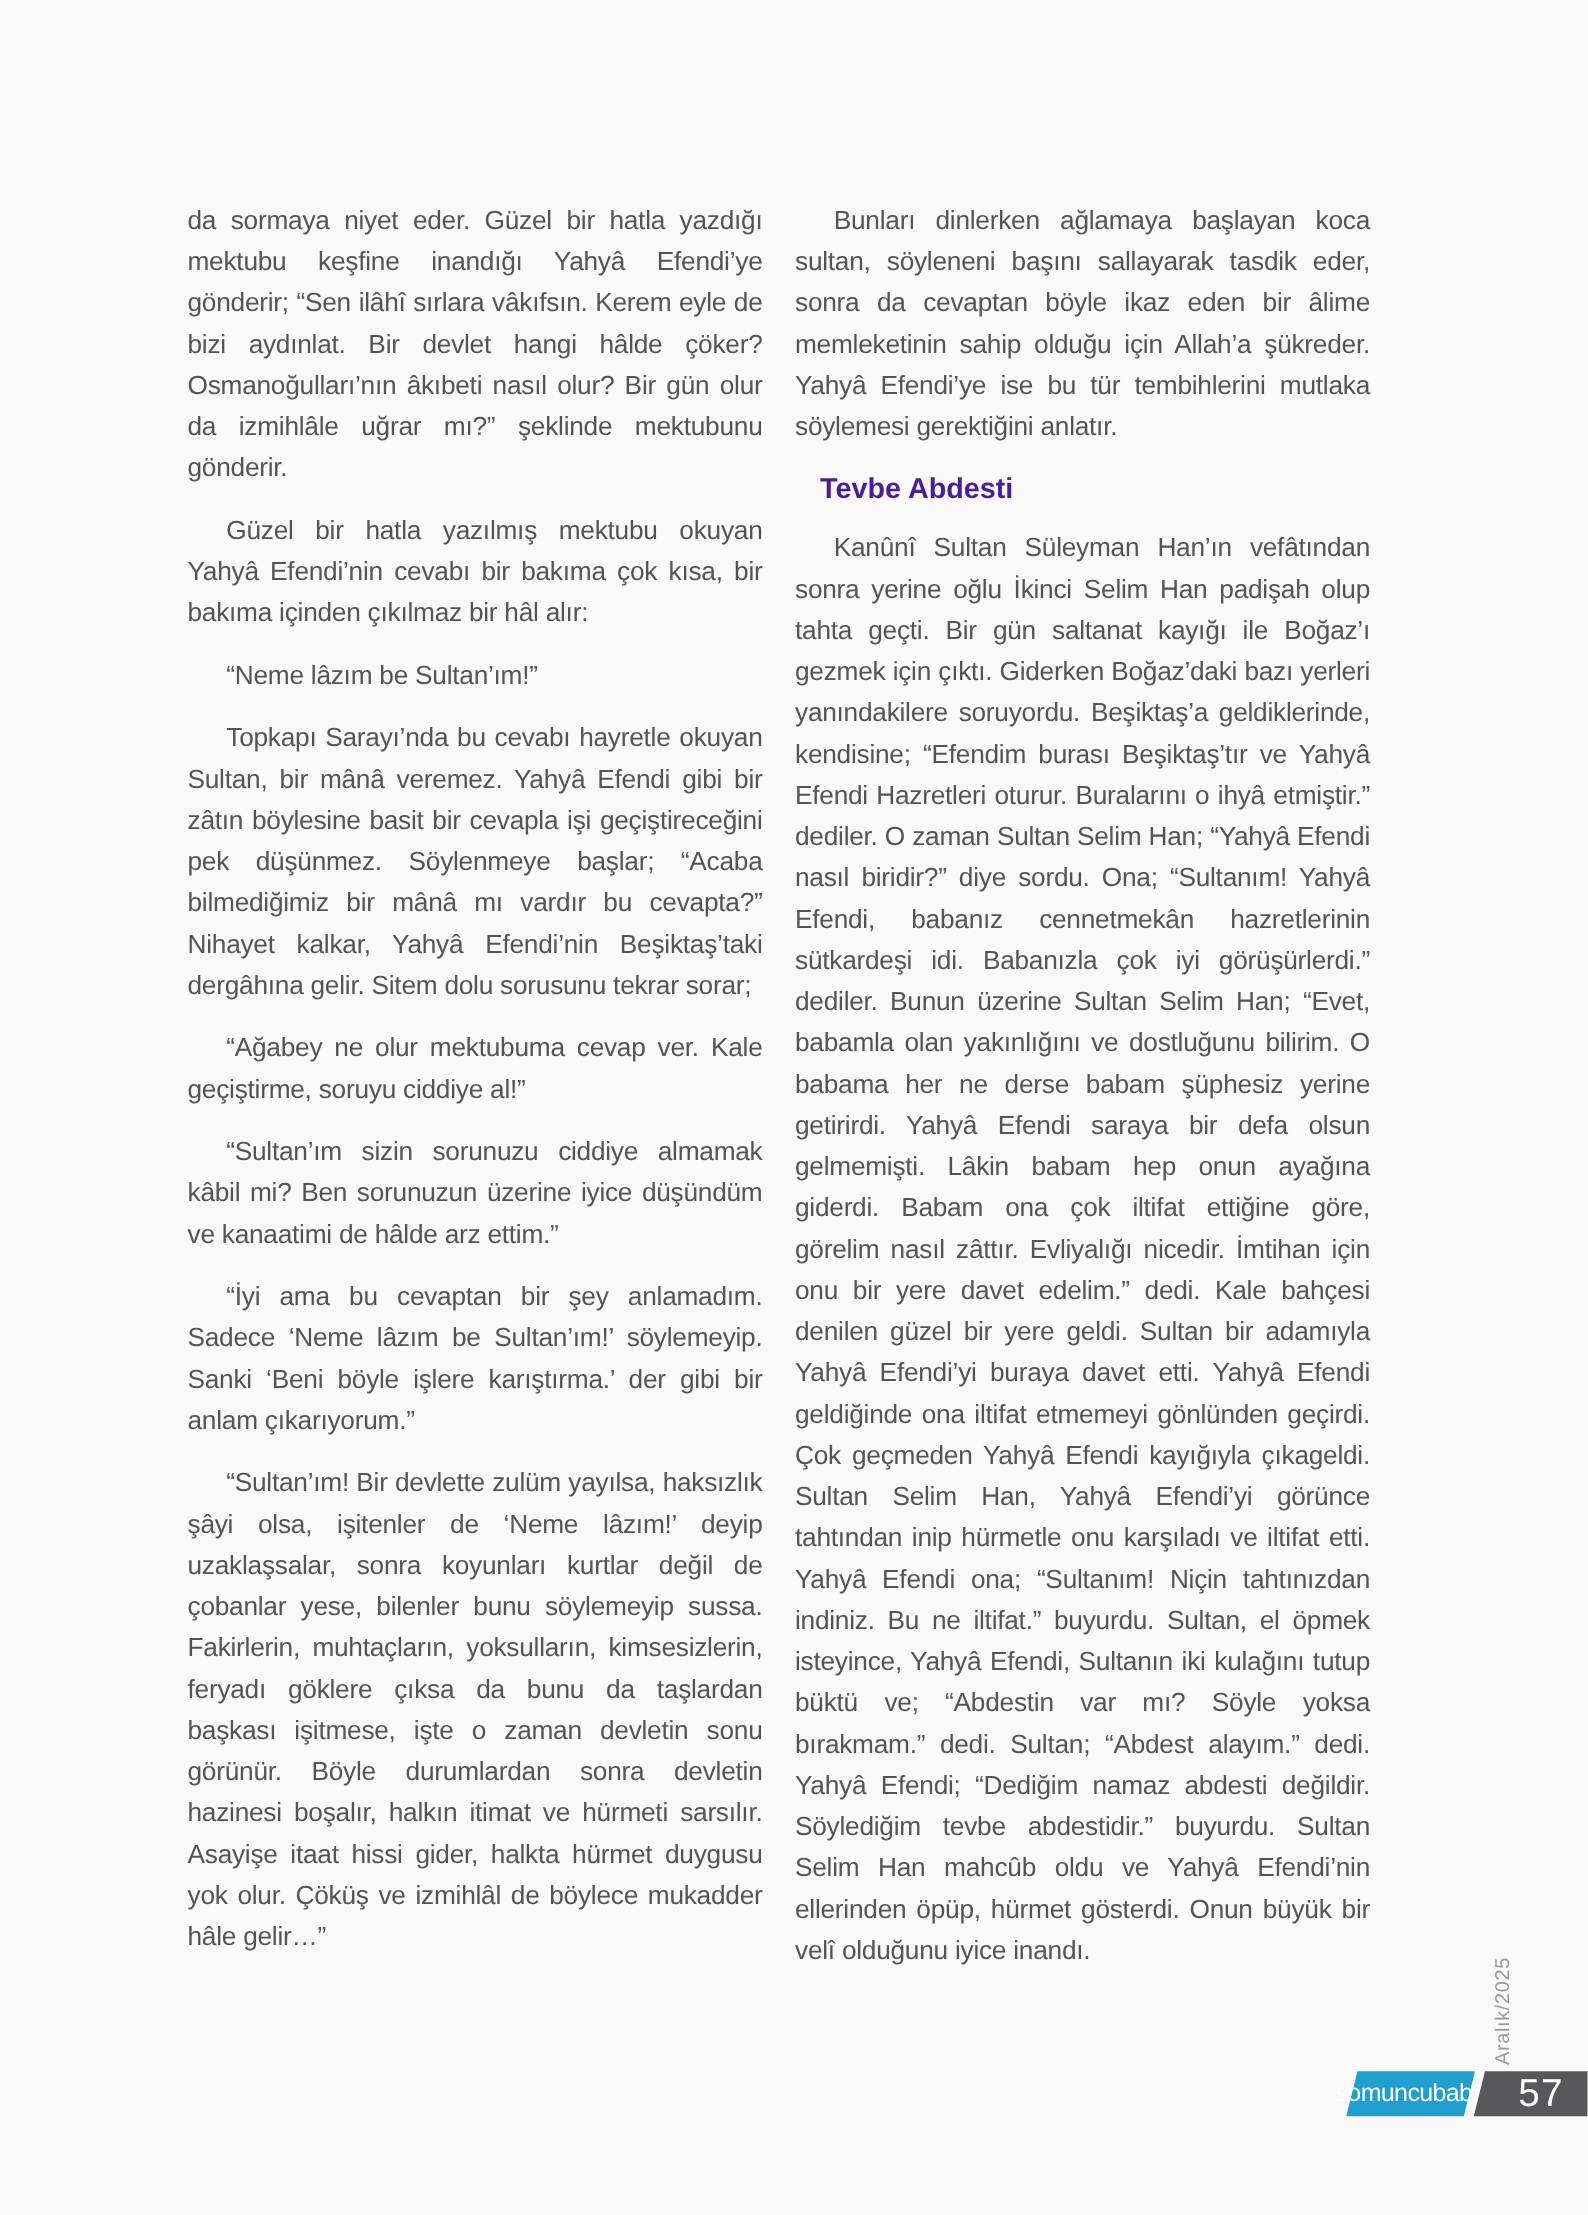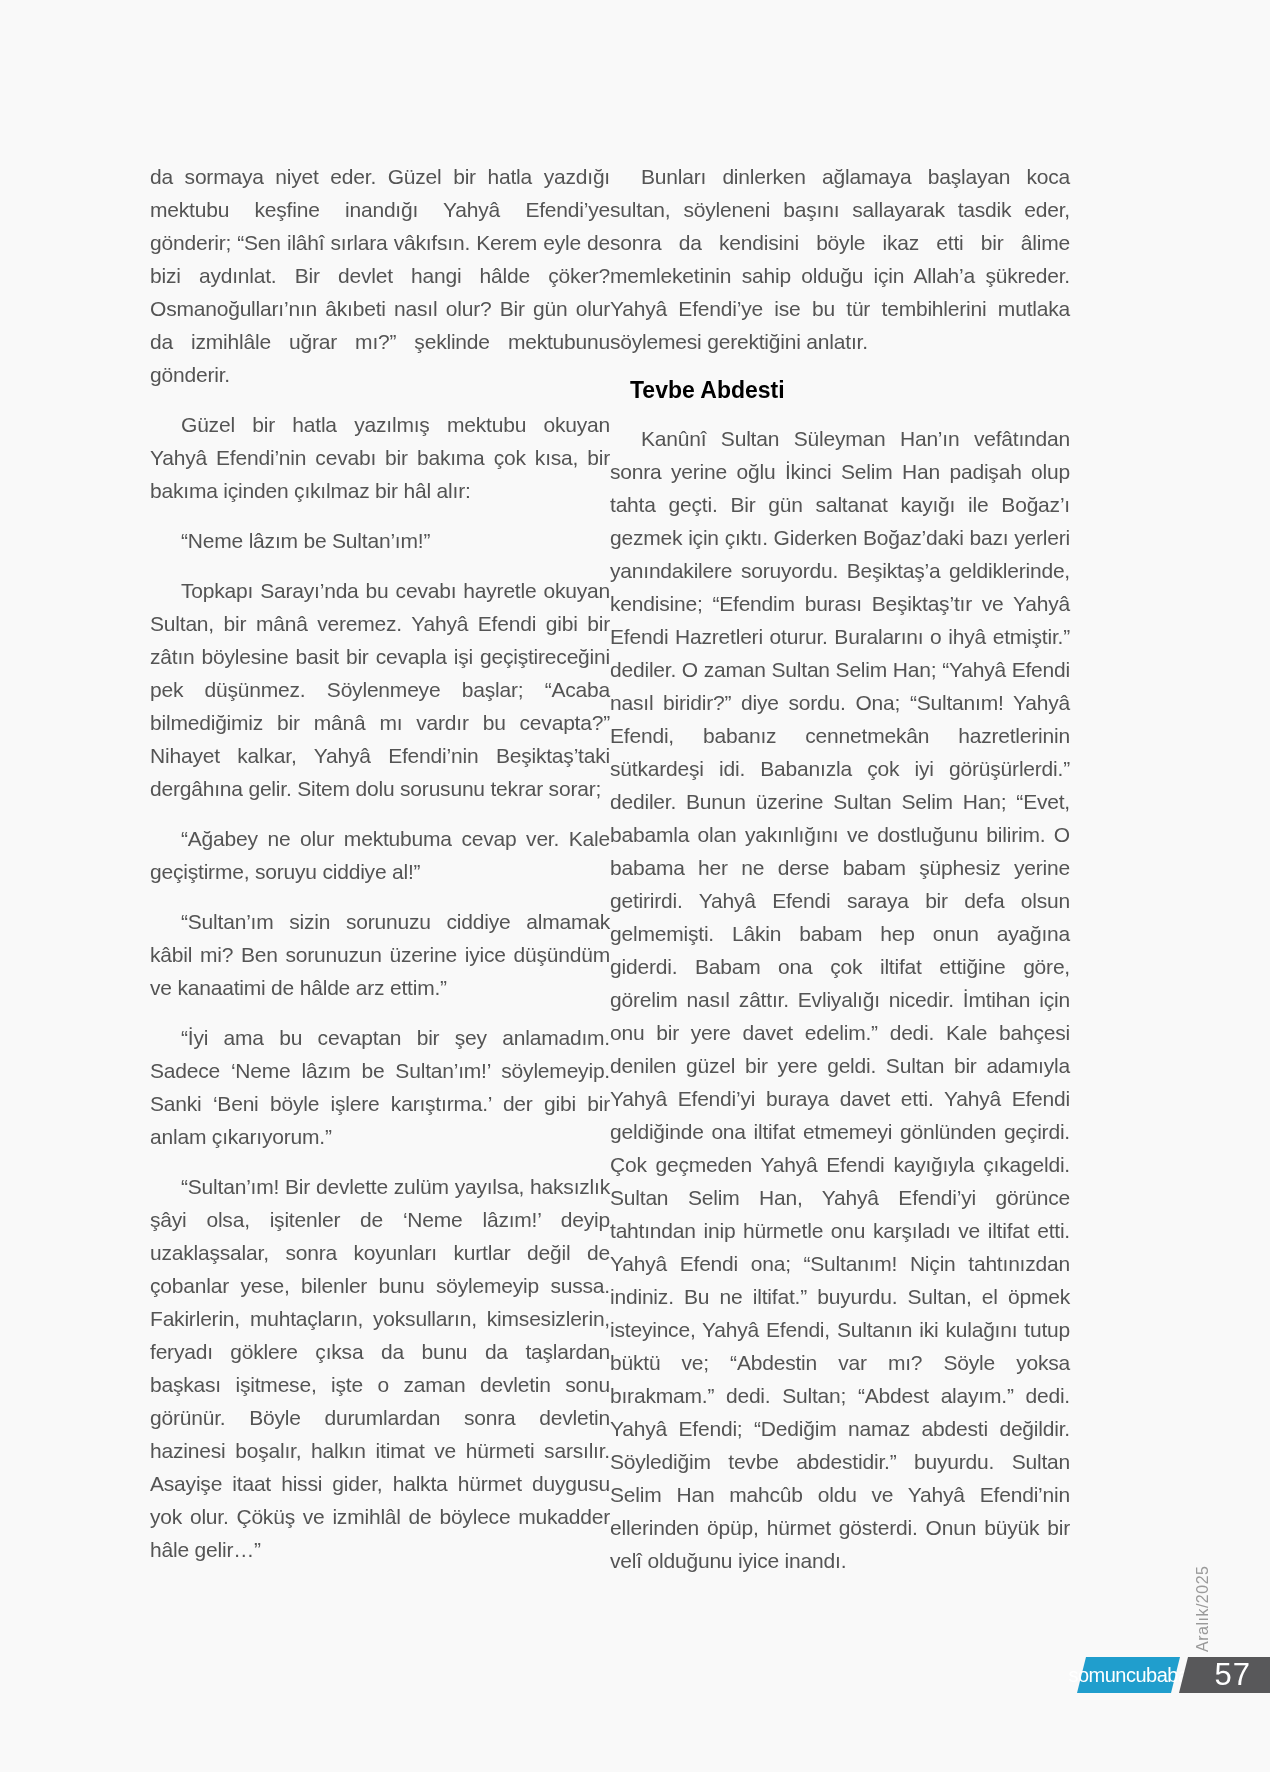--- a/index.html
+++ b/index.html
@@ -10,20 +10,21 @@
     background: #f9f9f9;
     overflow: hidden;
     font-family: "Liberation Sans", sans-serif;
   }
   .columns {
     position: absolute;
     left: 150px;
     top: 160px;
     width: 946px;
     display: flex;
+    gap: 26px;
   }
   .col {
     width: 460px;
     color: #545454;
     font-size: 21px;
     line-height: 33px;
     letter-spacing: -0.2px;
     text-align: justify;
     font-weight: 300;
   }
@@ -31,21 +32,21 @@
     margin: 0 0 17px 0;
     text-indent: 31px;
   }
   .col p.no-indent { text-indent: 0; }
   .section-heading {
     margin: 4px 0 17px 0;
     padding-left: 20px;
     font-size: 23px;
     line-height: 30px;
     font-weight: bold;
-    color: #000000;
+    color: #4c1d95;
     letter-spacing: 0;
     text-align: left;
   }
   .issue-date {
     position: absolute;
     left: 1194px;
     top: 1560px;
     height: 92px;
     writing-mode: vertical-rl;
     transform: rotate(180deg);
@@ -108,21 +109,21 @@
       <p>Güzel bir hatla yazılmış mektubu okuyan Yahyâ Efendi’nin cevabı bir bakıma çok kısa, bir bakıma içinden çıkılmaz bir hâl alır:</p>
       <p>“Neme lâzım be Sultan’ım!”</p>
       <p>Topkapı Sarayı’nda bu cevabı hayretle okuyan Sultan, bir mânâ veremez. Yahyâ Efendi gibi bir zâtın böylesine basit bir cevapla işi geçiştireceğini pek düşünmez. Söylenmeye başlar; “Acaba bilmediğimiz bir mânâ mı vardır bu cevapta?” Nihayet kalkar, Yahyâ Efendi’nin Beşiktaş’taki dergâhına gelir. Sitem dolu sorusunu tekrar sorar;</p>
       <p>“Ağabey ne olur mektubuma cevap ver. Kale geçiştirme, soruyu ciddiye al!”</p>
       <p>“Sultan’ım sizin sorunuzu ciddiye almamak kâbil mi? Ben sorunuzun üzerine iyice düşündüm ve kanaatimi de hâlde arz ettim.”</p>
       <p>“İyi ama bu cevaptan bir şey anlamadım. Sadece ‘Neme lâzım be Sultan’ım!’ söylemeyip. Sanki ‘Beni böyle işlere karıştırma.’ der gibi bir anlam çıkarıyorum.”</p>
       <p>“Sultan’ım! Bir devlette zulüm yayılsa, haksızlık şâyi olsa, işitenler de ‘Neme lâzım!’ deyip uzaklaşsalar, sonra koyunları kurtlar değil de çobanlar yese, bilenler bunu söylemeyip sussa. Fakirlerin, muhtaçların, yoksulların, kimsesizlerin, feryadı göklere çıksa da bunu da taşlardan başkası işitmese, işte o zaman devletin sonu görünür. Böyle durumlardan sonra devletin hazinesi boşalır, halkın itimat ve hürmeti sarsılır. Asayişe itaat hissi gider, halkta hürmet duygusu yok olur. Çöküş ve izmihlâl de böylece mukadder hâle gelir…”</p>
     </div>
 
     <div class="col">
-      <p>Bunları dinlerken ağlamaya başlayan koca sultan, söyleneni başını sallayarak tasdik eder, sonra da kendisini böyle ikaz etti bir âlime memleketinin sahip olduğu için Allah’a şükreder. Yahyâ Efendi’ye ise bu tür tembihlerini mutlaka söylemesi gerektiğini anlatır.</p>
+      <p>Bunları dinlerken ağlamaya başlayan koca sultan, söyleneni başını sallayarak tasdik eder, sonra da cevaptan böyle ikaz eden bir âlime memleketinin sahip olduğu için Allah’a şükreder. Yahyâ Efendi’ye ise bu tür tembihlerini mutlaka söylemesi gerektiğini anlatır.</p>
       <h2 class="section-heading">Tevbe Abdesti</h2>
       <p>Kanûnî Sultan Süleyman Han’ın vefâtından sonra yerine oğlu İkinci Selim Han padişah olup tahta geçti. Bir gün saltanat kayığı ile Boğaz’ı gezmek için çıktı. Giderken Boğaz’daki bazı yerleri yanındakilere soruyordu. Beşiktaş’a geldiklerinde, kendisine; “Efendim burası Beşiktaş’tır ve Yahyâ Efendi Hazretleri oturur. Buralarını o ihyâ etmiştir.” dediler. O zaman Sultan Selim Han; “Yahyâ Efendi nasıl biridir?” diye sordu. Ona; “Sultanım! Yahyâ Efendi, babanız cennetmekân hazretlerinin sütkardeşi idi. Babanızla çok iyi görüşürlerdi.” dediler. Bunun üzerine Sultan Selim Han; “Evet, babamla olan yakınlığını ve dostluğunu bilirim. O babama her ne derse babam şüphesiz yerine getirirdi. Yahyâ Efendi saraya bir defa olsun gelmemişti. Lâkin babam hep onun ayağına giderdi. Babam ona çok iltifat ettiğine göre, görelim nasıl zâttır. Evliyalığı nicedir. İmtihan için onu bir yere davet edelim.” dedi. Kale bahçesi denilen güzel bir yere geldi. Sultan bir adamıyla Yahyâ Efendi’yi buraya davet etti. Yahyâ Efendi geldiğinde ona iltifat etmemeyi gönlünden geçirdi. Çok geçmeden Yahyâ Efendi kayığıyla çıkageldi. Sultan Selim Han, Yahyâ Efendi’yi görünce tahtından inip hürmetle onu karşıladı ve iltifat etti. Yahyâ Efendi ona; “Sultanım! Niçin tahtınızdan indiniz. Bu ne iltifat.” buyurdu. Sultan, el öpmek isteyince, Yahyâ Efendi, Sultanın iki kulağını tutup büktü ve; “Abdestin var mı? Söyle yoksa bırakmam.” dedi. Sultan; “Abdest alayım.” dedi. Yahyâ Efendi; “Dediğim namaz abdesti değildir. Söylediğim tevbe abdestidir.” buyurdu. Sultan Selim Han mahcûb oldu ve Yahyâ Efendi’nin ellerinden öpüp, hürmet gösterdi. Onun büyük bir velî olduğunu iyice inandı.</p>
     </div>
 
   </div>
 
   <div class="issue-date">Aralık/2025</div>
 
   <div class="brand-badge">
     <span class="brand-label">somuncubaba</span>

